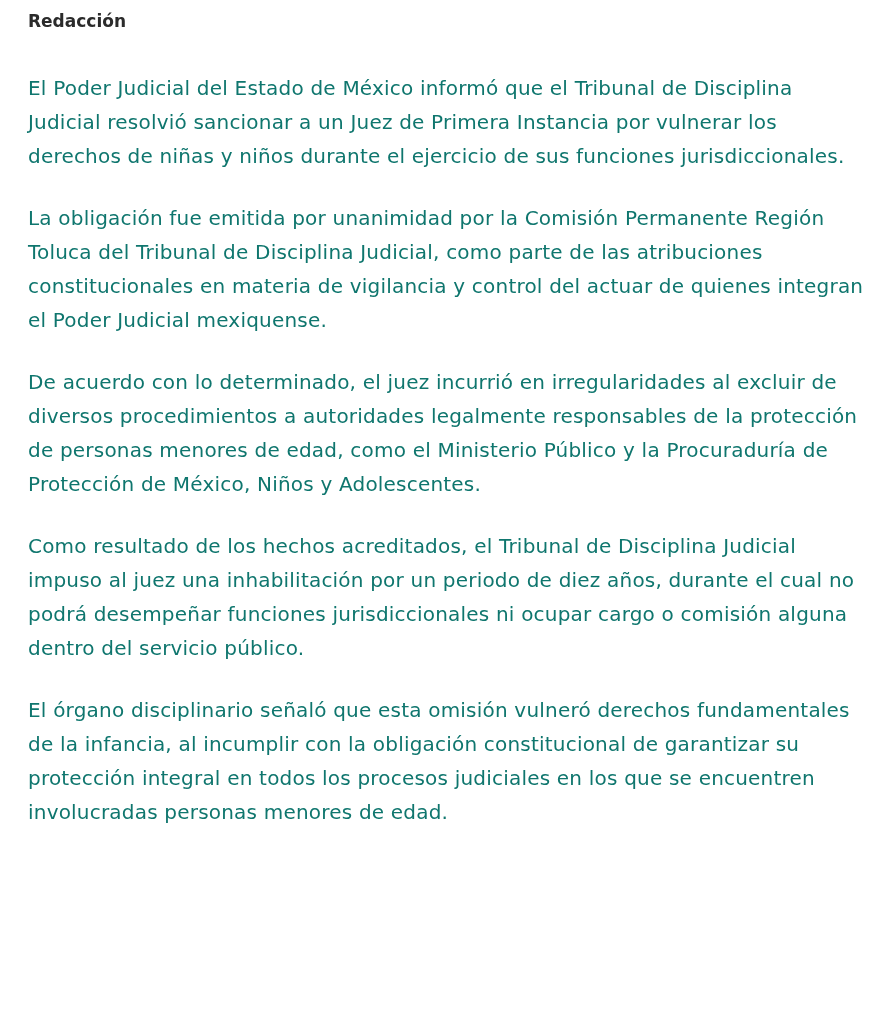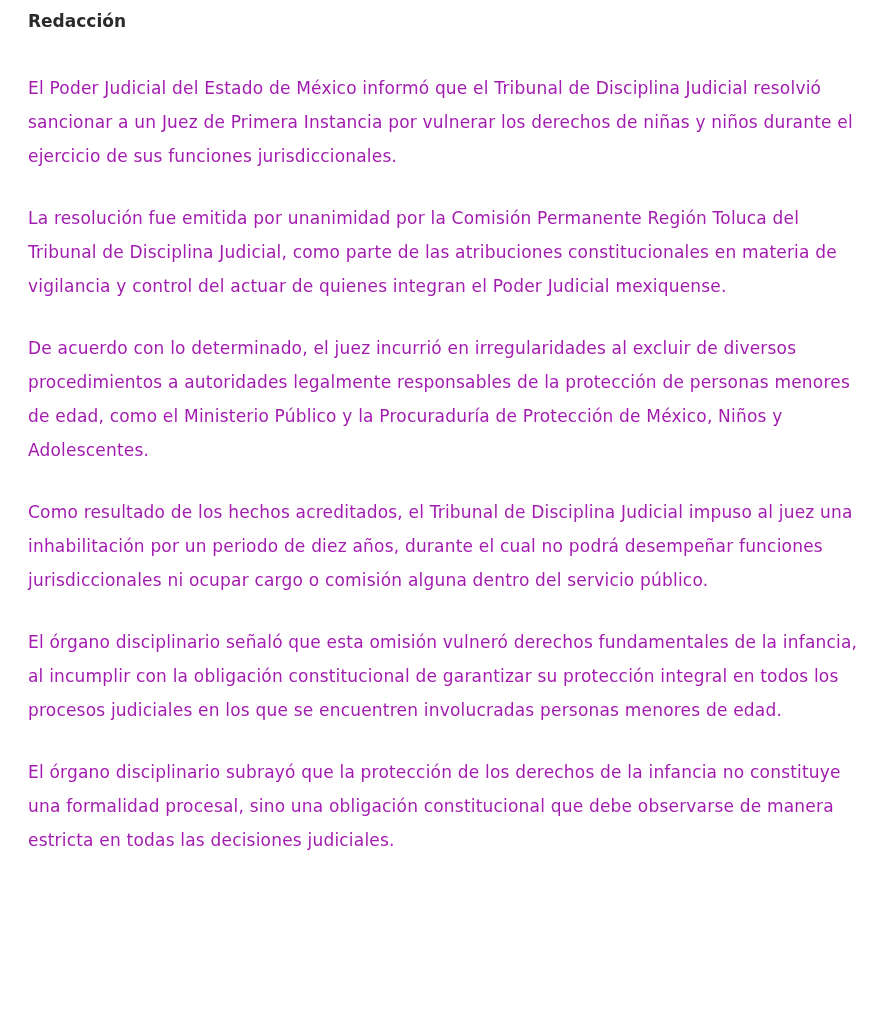--- a/index.html
+++ b/index.html
@@ -20,33 +20,32 @@
     padding: 9px 32px 0 28px;
   }
   .byline {
     font-size: 17px;
     line-height: 24px;
     font-weight: bold;
     margin: 0 0 38px 0;
     color: #2b2b2b;
   }
   .para {
-    font-size: 17px;
+    font-size: 20px;
     line-height: 34px;
     letter-spacing: 0.2px;
     margin: 0 0 28px 0;
     max-width: 845px;
-    color: #a21caf;
+    color: #0f766e;
   }
 </style>
 </head>
 <body>
 
 <main class="article">
   <h2 class="byline">Redacción</h2>
 
   <p class="para">El Poder Judicial del Estado de México informó que el Tribunal de Disciplina Judicial resolvió sancionar a un Juez de Primera Instancia por vulnerar los derechos de niñas y niños durante el ejercicio de sus funciones jurisdiccionales.</p>
-  <p class="para">La resolución fue emitida por unanimidad por la Comisión Permanente Región Toluca del Tribunal de Disciplina Judicial, como parte de las atribuciones constitucionales en materia de vigilancia y control del actuar de quienes integran el Poder Judicial mexiquense.</p>
+  <p class="para">La obligación fue emitida por unanimidad por la Comisión Permanente Región Toluca del Tribunal de Disciplina Judicial, como parte de las atribuciones constitucionales en materia de vigilancia y control del actuar de quienes integran el Poder Judicial mexiquense.</p>
   <p class="para">De acuerdo con lo determinado, el juez incurrió en irregularidades al excluir de diversos procedimientos a autoridades legalmente responsables de la protección de personas menores de edad, como el Ministerio Público y la Procuraduría de Protección de México, Niños y Adolescentes.</p>
   <p class="para">Como resultado de los hechos acreditados, el Tribunal de Disciplina Judicial impuso al juez una inhabilitación por un periodo de diez años, durante el cual no podrá desempeñar funciones jurisdiccionales ni ocupar cargo o comisión alguna dentro del servicio público.</p>
   <p class="para">El órgano disciplinario señaló que esta omisión vulneró derechos fundamentales de la infancia, al incumplir con la obligación constitucional de garantizar su protección integral en todos los procesos judiciales en los que se encuentren involucradas personas menores de edad.</p>
-  <p class="para">El órgano disciplinario subrayó que la protección de los derechos de la infancia no constituye una formalidad procesal, sino una obligación constitucional que debe observarse de manera estricta en todas las decisiones judiciales.</p>
 </main>
 
 </body></html>

